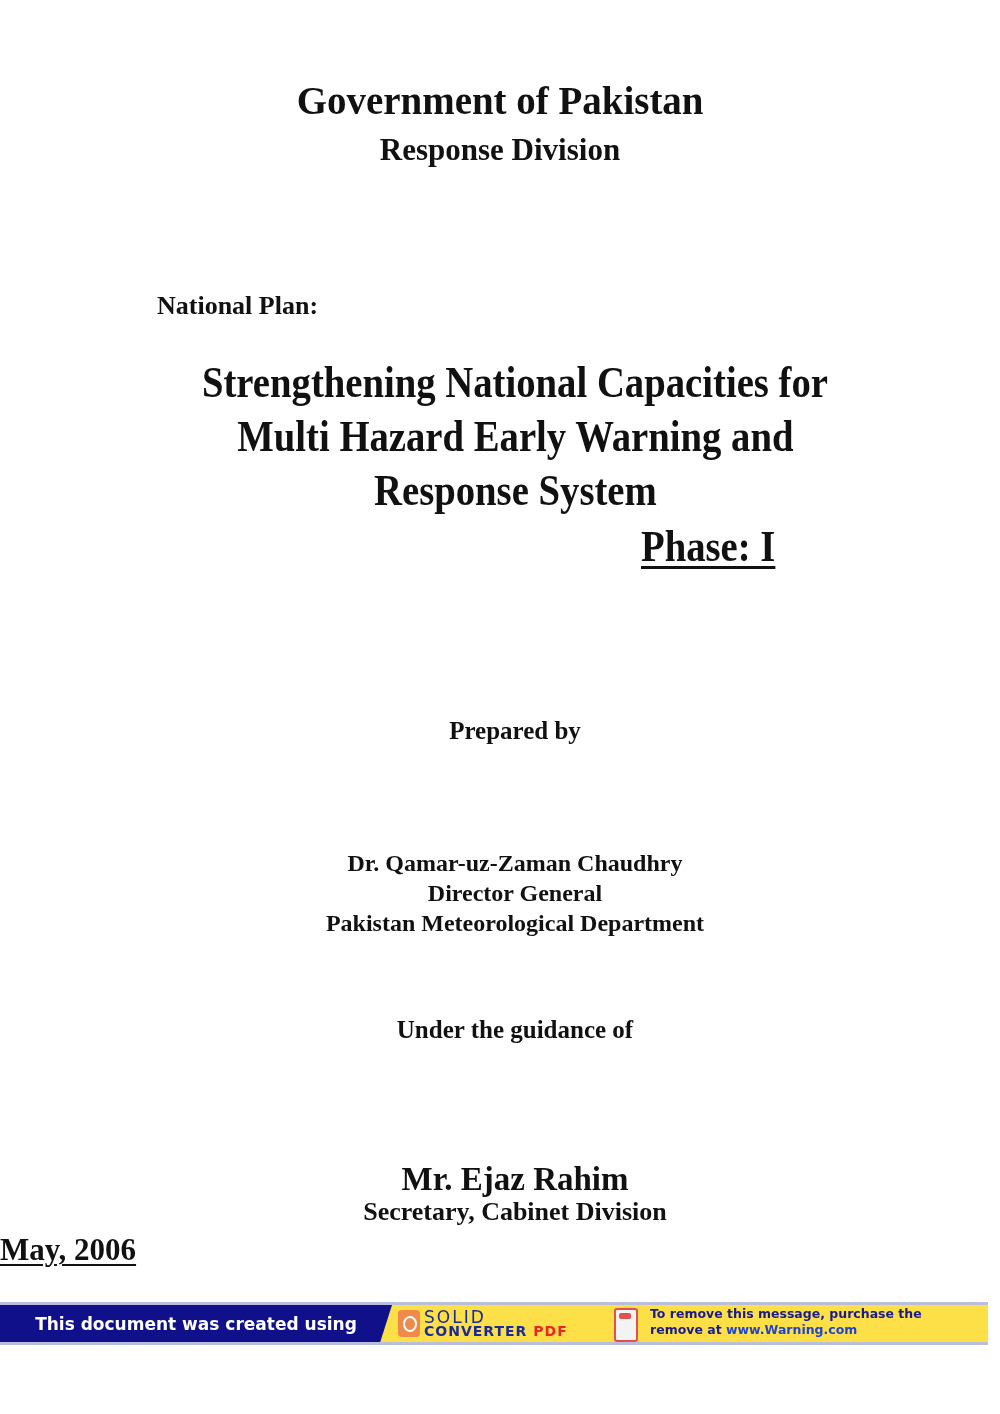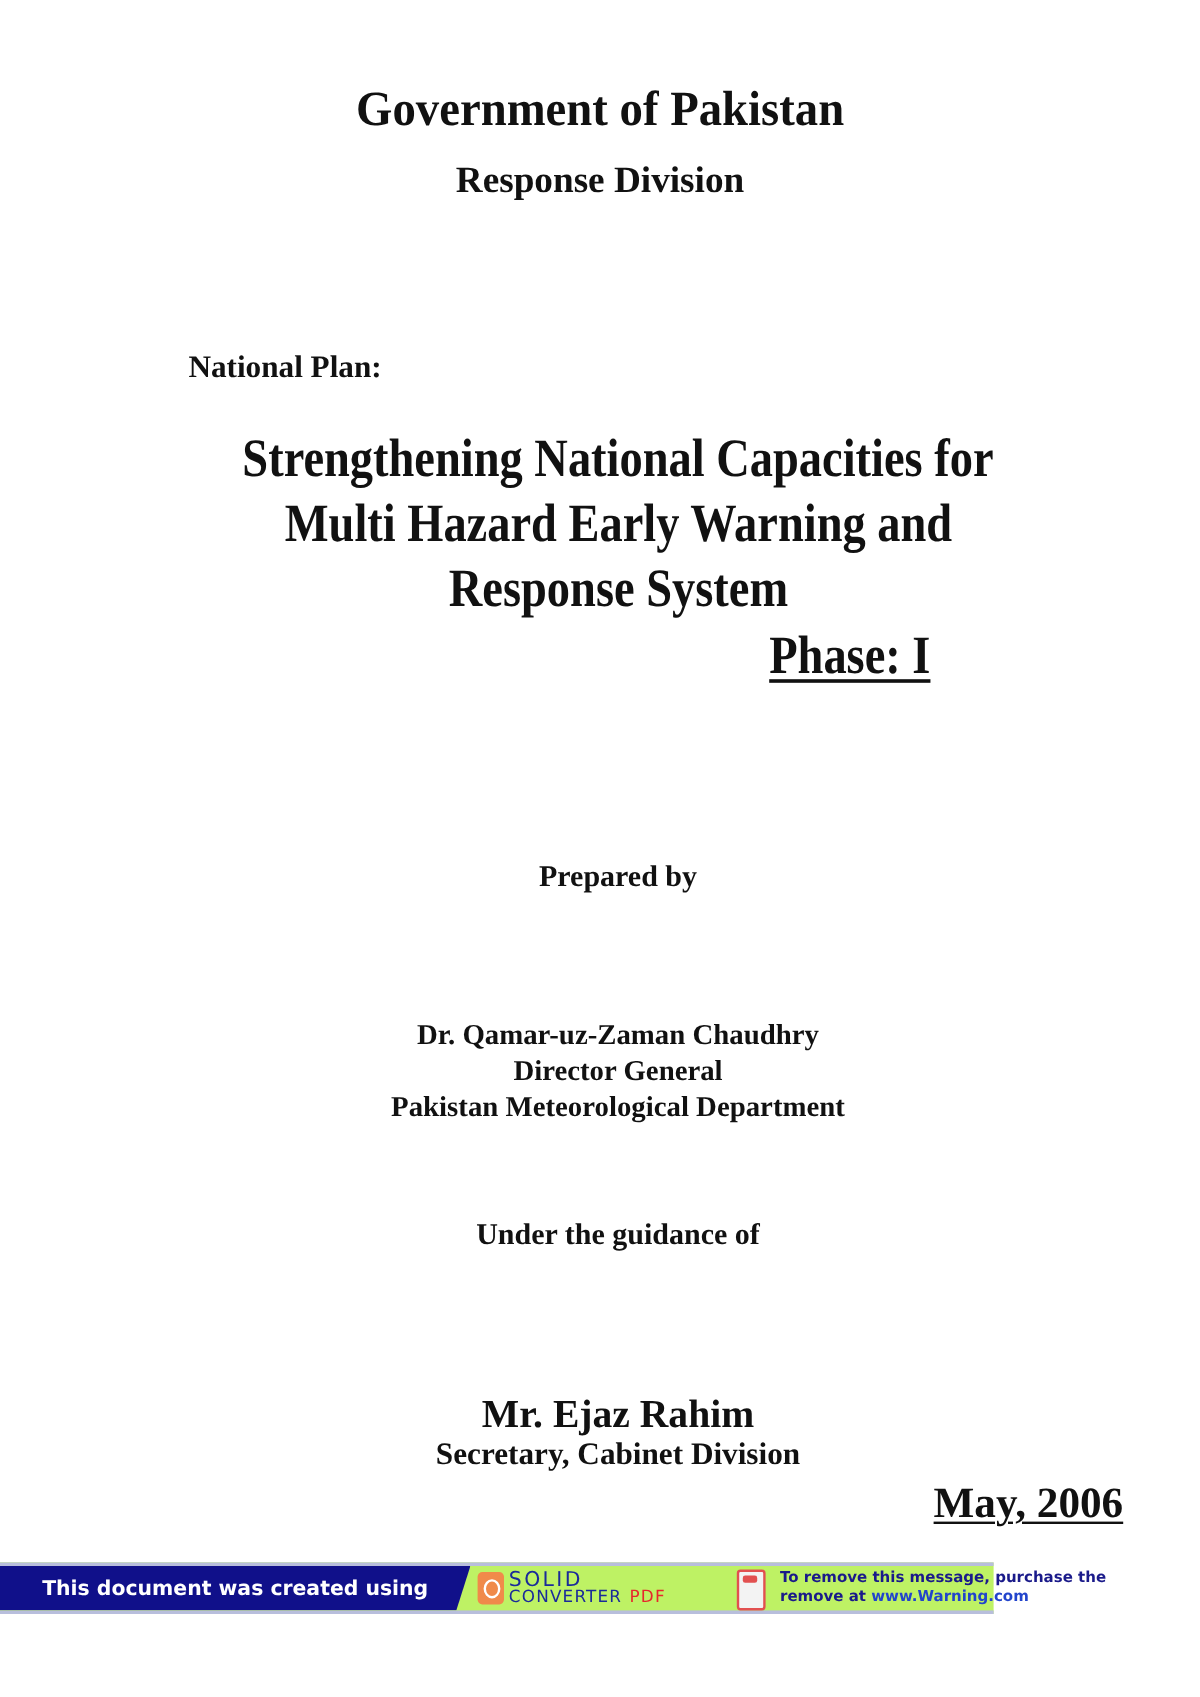--- a/index.html
+++ b/index.html
@@ -4,46 +4,46 @@
   <style>
     html, body { margin: 0; padding: 0; }
     body {
       width: 1000px; height: 1414px; background: #ffffff; position: relative; overflow: hidden;
       font-family: "Liberation Serif", "DejaVu Serif", serif; color: #111;
     }
     .t { position: absolute; font-weight: bold; white-space: nowrap; line-height: 1; }
     .cx { left: 0; width: 1000px; text-align: center; }
     .cond { display: inline-block; transform-origin: center; }
 
-    #gov { top: 70px; font-size: 41px; }
+    #gov { top: 80px; font-size: 41px; }
     #gov .cond { transform: scaleX(0.95); }
     #cab { top: 134px; font-size: 31px; }
     #natplan { top: 293px; left: 157px; font-size: 26px; }
     .title-line { font-size: 45px; }
     .title-line .cond { transform: scaleX(0.86); }
     #tl1 { top: 360px; left: 0; width: 1030px; text-align: center; }
     #tl2 { top: 414px; left: 0; width: 1030px; text-align: center; }
     #tl3 { top: 468px; left: 0; width: 1030px; text-align: center; }
     #phase { top: 524px; left: 641px; font-size: 45px; }
     #phase .cond { transform: scaleX(0.86); transform-origin: left; text-decoration: underline; text-decoration-thickness: 3px; text-underline-offset: 5px; }
 
     #prep { top: 718px; font-size: 25px; left: 0; width: 1030px; text-align: center; }
     #auth1 { top: 851px; font-size: 24px; left: 0; width: 1030px; text-align: center; }
     #auth2 { top: 881px; font-size: 24px; left: 0; width: 1030px; text-align: center; }
     #auth3 { top: 911px; font-size: 24px; left: 0; width: 1030px; text-align: center; }
     #guide { top: 1017px; font-size: 25px; left: 0; width: 1030px; text-align: center; }
     #sec1 { top: 1163px; font-size: 33px; left: 0; width: 1030px; text-align: center; }
     #sec2 { top: 1199px; font-size: 26px; left: 0; width: 1030px; text-align: center; }
-    #date { top: 1234px; font-size: 36px; left: 0; width: 936px; text-align: right; }
+    #date { top: 1234px; font-size: 31px; left: 0; width: 936px; text-align: left; }
     #date span { text-decoration: underline; text-decoration-thickness: 2px; text-underline-offset: 4px; }
 
     
     .banner {
-      position: absolute; left: 0; top: 1302px; width: 828px; height: 37px;
-      border-top: 3px solid #b8bedc; border-bottom: 3px solid #b8bedc; background: #bef264;
+      position: absolute; left: 0; top: 1302px; width: 988px; height: 37px;
+      border-top: 3px solid #b8bedc; border-bottom: 3px solid #b8bedc; background: #fde047;
       font-family: "DejaVu Sans", "Liberation Sans", sans-serif;
     }
     .banner-left {
       position: absolute; left: 0; top: 0; width: 392px; height: 37px;
       background: #10108a; color: #fff; font-weight: bold; font-size: 17px;
       display: flex; align-items: center; justify-content: center;
       clip-path: polygon(0 0, 100% 0, 97% 100%, 0 100%);
     }
     .logo {
       position: absolute; left: 396px; top: 2px; width: 250px; height: 33px;
@@ -53,21 +53,21 @@
       background: #f08a4a; border-radius: 4px;
     }
     .logo-mark::after {
       content: ""; position: absolute; left: 5px; top: 6px; width: 10px; height: 12px;
       border: 2px solid #fff; border-radius: 50%;
     }
     .logo-solid {
       position: absolute; left: 28px; top: 0px; font-weight: normal; font-size: 17px; color: #1a2a9a; letter-spacing: 2px;
     }
     .logo-conv {
-      position: absolute; left: 28px; top: 16px; font-weight: normal; font-size: 14px; color: #1a2a9a; letter-spacing: 1px;
+      position: absolute; left: 28px; top: 16px; font-weight: bold; font-size: 14px; color: #1a2a9a; letter-spacing: 1px;
     }
     .logo-pdf { color: #e8262c; margin-left: 6px; }
     .logo-doc {
       position: absolute; left: 218px; top: 1px; width: 20px; height: 30px;
       border: 2px solid #e25050; border-radius: 3px; background: #f3f3f3;
     }
     .logo-doc::before {
       content: ""; position: absolute; left: 3px; top: 3px; width: 12px; height: 6px; background: #e25050; border-radius: 2px;
     }
     .banner-right {

